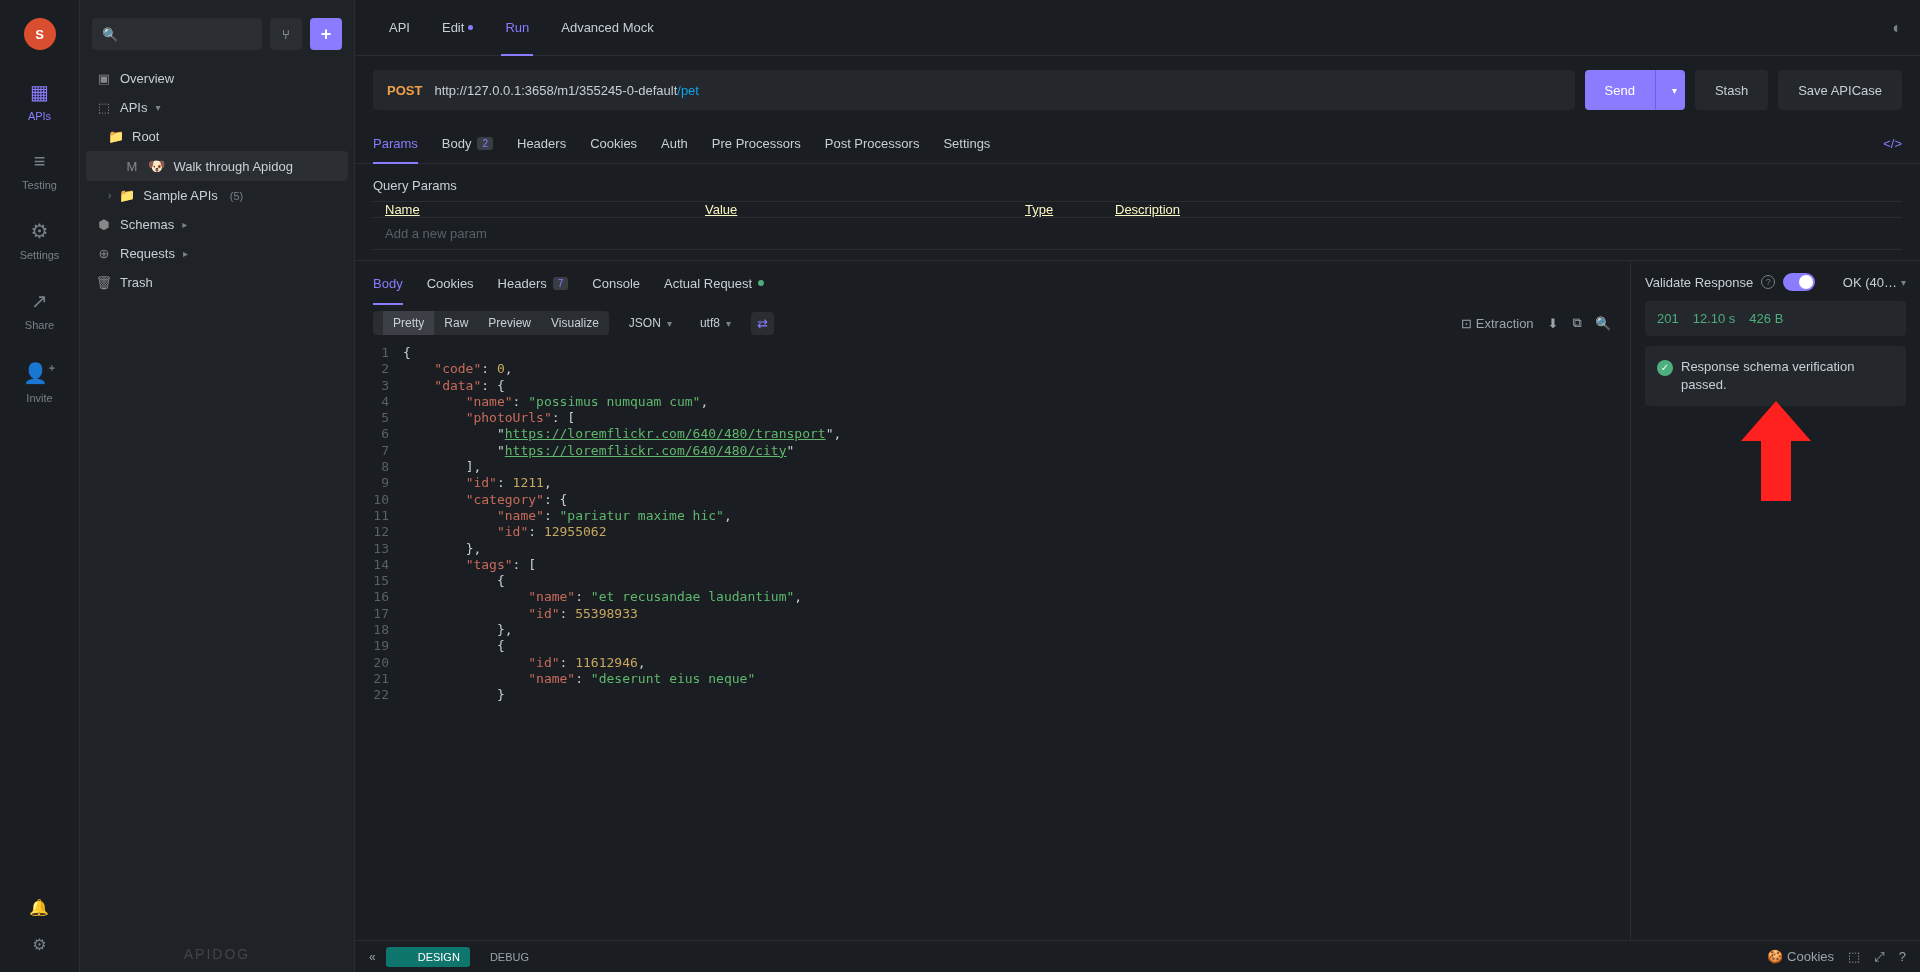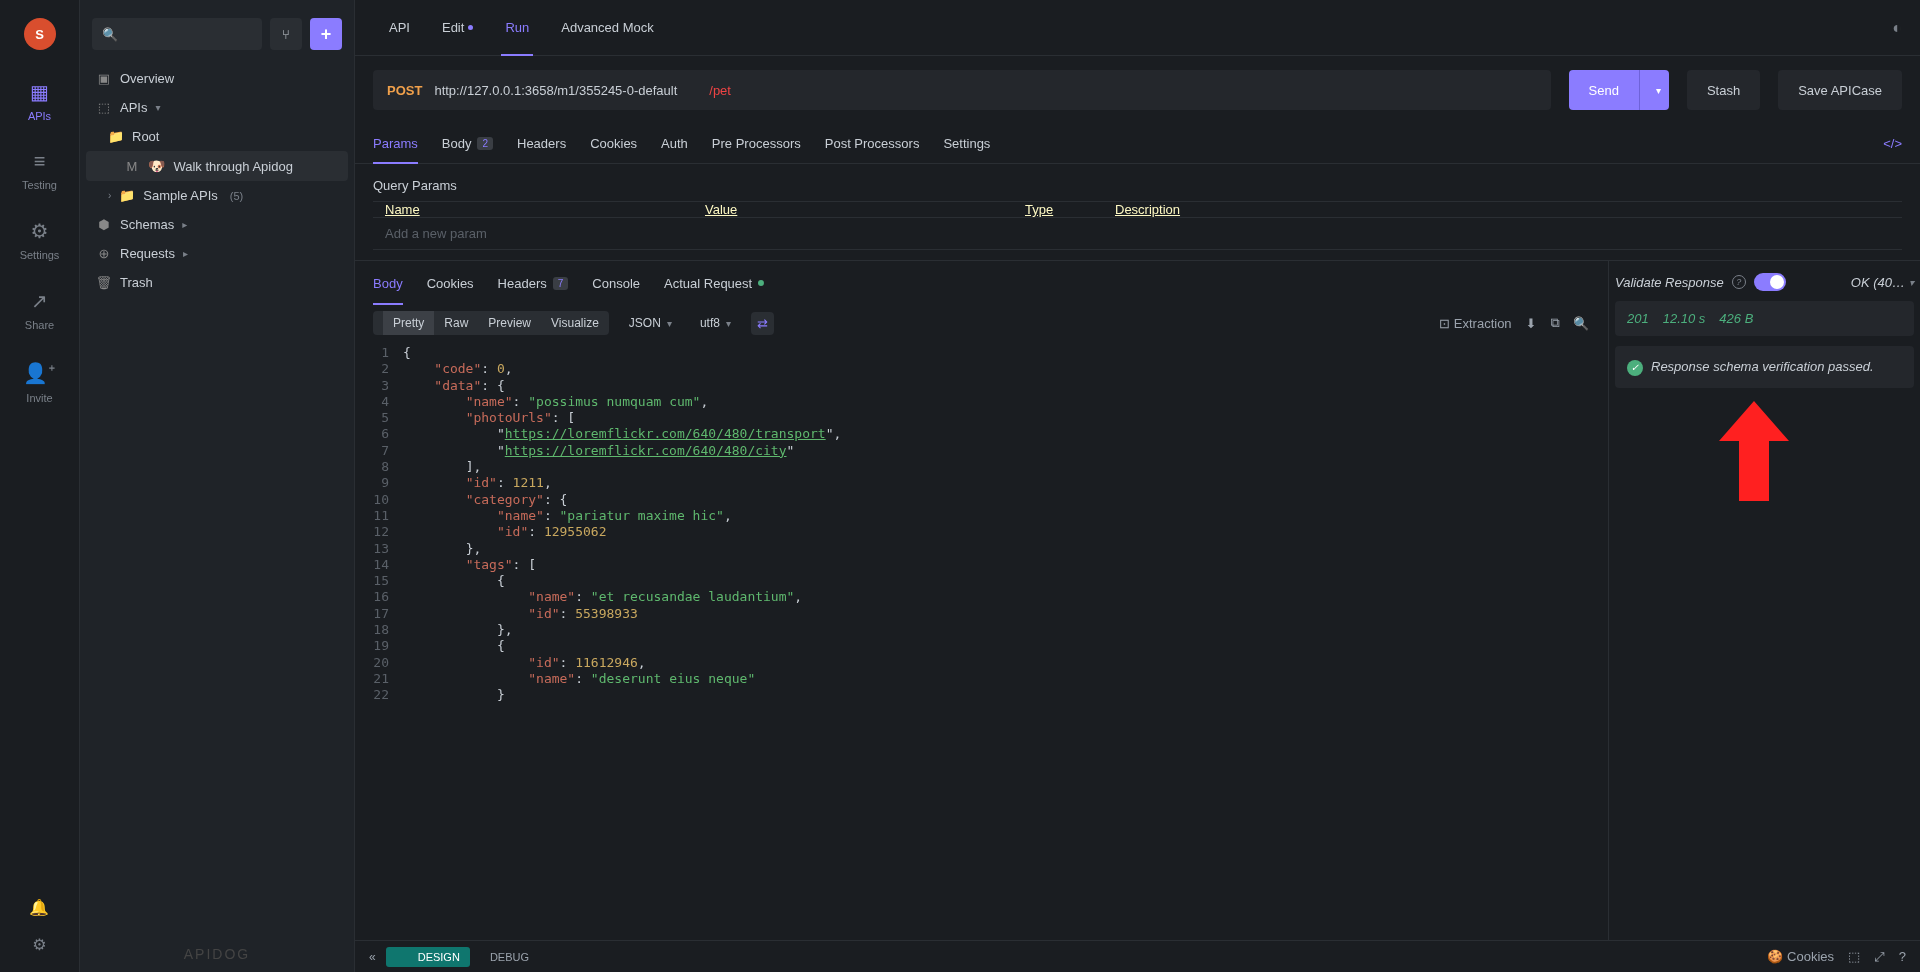--- a/index.html
+++ b/index.html
@@ -35,25 +35,25 @@
 
 
 .main { flex:1; display:flex; flex-direction:column; background:#1a1d21; min-width:0;}
 .top-tabs { display:flex; align-items:center; padding:0 18px; height:56px; border-bottom:1px solid #2a2e33;}
 .top-tab { padding:10px 16px; height:56px; display:flex; align-items:center; cursor:pointer; color:#c9cfd6; position:relative;}
 .top-tab.active { color:#8b7cff; }
 .top-tab.active::after { content:''; position:absolute; bottom:0; left:12px; right:12px; height:2px; background:#8b7cff;}
 .dot { width:5px; height:5px; border-radius:50%; background:#8b7cff; margin-left:4px;}
 .top-right-icon{ margin-left:auto; color:#7a8089; cursor:pointer; font-size:16px;}
 
-.req-bar { display:flex; gap:18px; padding:14px 18px; align-items:center;}
+.req-bar { display:flex; gap:10px; padding:14px 18px; align-items:center;}
 .url-box { flex:1; background:#24272c; border-radius:4px; height:40px; display:flex; align-items:center; padding:0 14px; gap:12px;}
 .method { color:#f0a04b; font-weight:600;}
 .url-text { color:#c9cfd6;}
-.url-text .path-seg { color:#ef4444;margin-left:32px;}
+.url-text .path-seg { color:#0ea5e9;}
 .btn { height:40px; padding:0 20px; border-radius:4px; display:flex; align-items:center; cursor:pointer; background:#24272c; color:#c9cfd6;}
 .btn.send { background:#8b7cff; color:#fff;}
 .btn.send .chev-down{ margin-left:8px; font-size:10px;}
 .btn-split{ display:flex;justify-content:center;}
 .btn-split .main-b{ border-radius:4px 0 0 4px;}
 .btn-split .drop{ border-radius:0 4px 4px 0; padding:0 8px; border-left:1px solid #6e62d9;}
 
 .sub-tabs { display:flex; padding:0 18px; gap:24px; border-bottom:1px solid #2a2e33; align-items:center;}
 .sub-tab { padding:12px 0; cursor:pointer; color:#c9cfd6; position:relative; display:flex; align-items:center; gap:6px;}
 .sub-tab.active{ color:#8b7cff;}
@@ -92,21 +92,21 @@
 .code-line{ display:flex;}
 .line-num{ width:40px; text-align:right; padding-right:14px; color:#5a6068; user-select:none;}
 .line-content{ white-space:pre; color:#c9cfd6;}
 .j-key{ color:#c76b5a;}
 .j-str{ color:#5fb86e;}
 .j-num{ color:#c9a85f;}
 .j-punc{ color:#c9cfd6;}
 .j-link{ color:#5fb86e; text-decoration:underline;}
 
 
-.resp-right{ width:312px; border-left:1px solid #2a2e33; padding:12px 6px; position:relative;font-style:italic;}
+.resp-right{ width:290px; border-left:1px solid #2a2e33; padding:12px 14px; position:relative;}
 .validate-row{ display:flex; align-items:center; gap:8px; margin-bottom:10px;}
 .toggle{ width:32px; height:18px; background:#8b7cff; border-radius:9px; position:relative;}
 .toggle::after{ content:''; position:absolute; right:2px; top:2px; width:14px; height:14px; background:#fff; border-radius:50%;}
 .help-icon{ width:14px; height:14px; border:1px solid #7a8089; border-radius:50%; display:inline-flex; align-items:center; justify-content:center; font-size:9px; color:#7a8089;}
 .status-sel{ margin-left:auto; display:flex; align-items:center; gap:4px; cursor:pointer;}
 .stats-box{ background:#24272c; border-radius:4px; padding:10px 12px; margin-bottom:10px; display:flex; gap:14px;}
 .stat-code{ color:#4caf7d;}
 .stat-time{ color:#4caf7d;}
 .stat-size{ color:#4caf7d;}
 .verify-box{ background:#24272c; border-radius:4px; padding:12px; display:flex; gap:8px; align-items:flex-start; line-height:1.4;}

